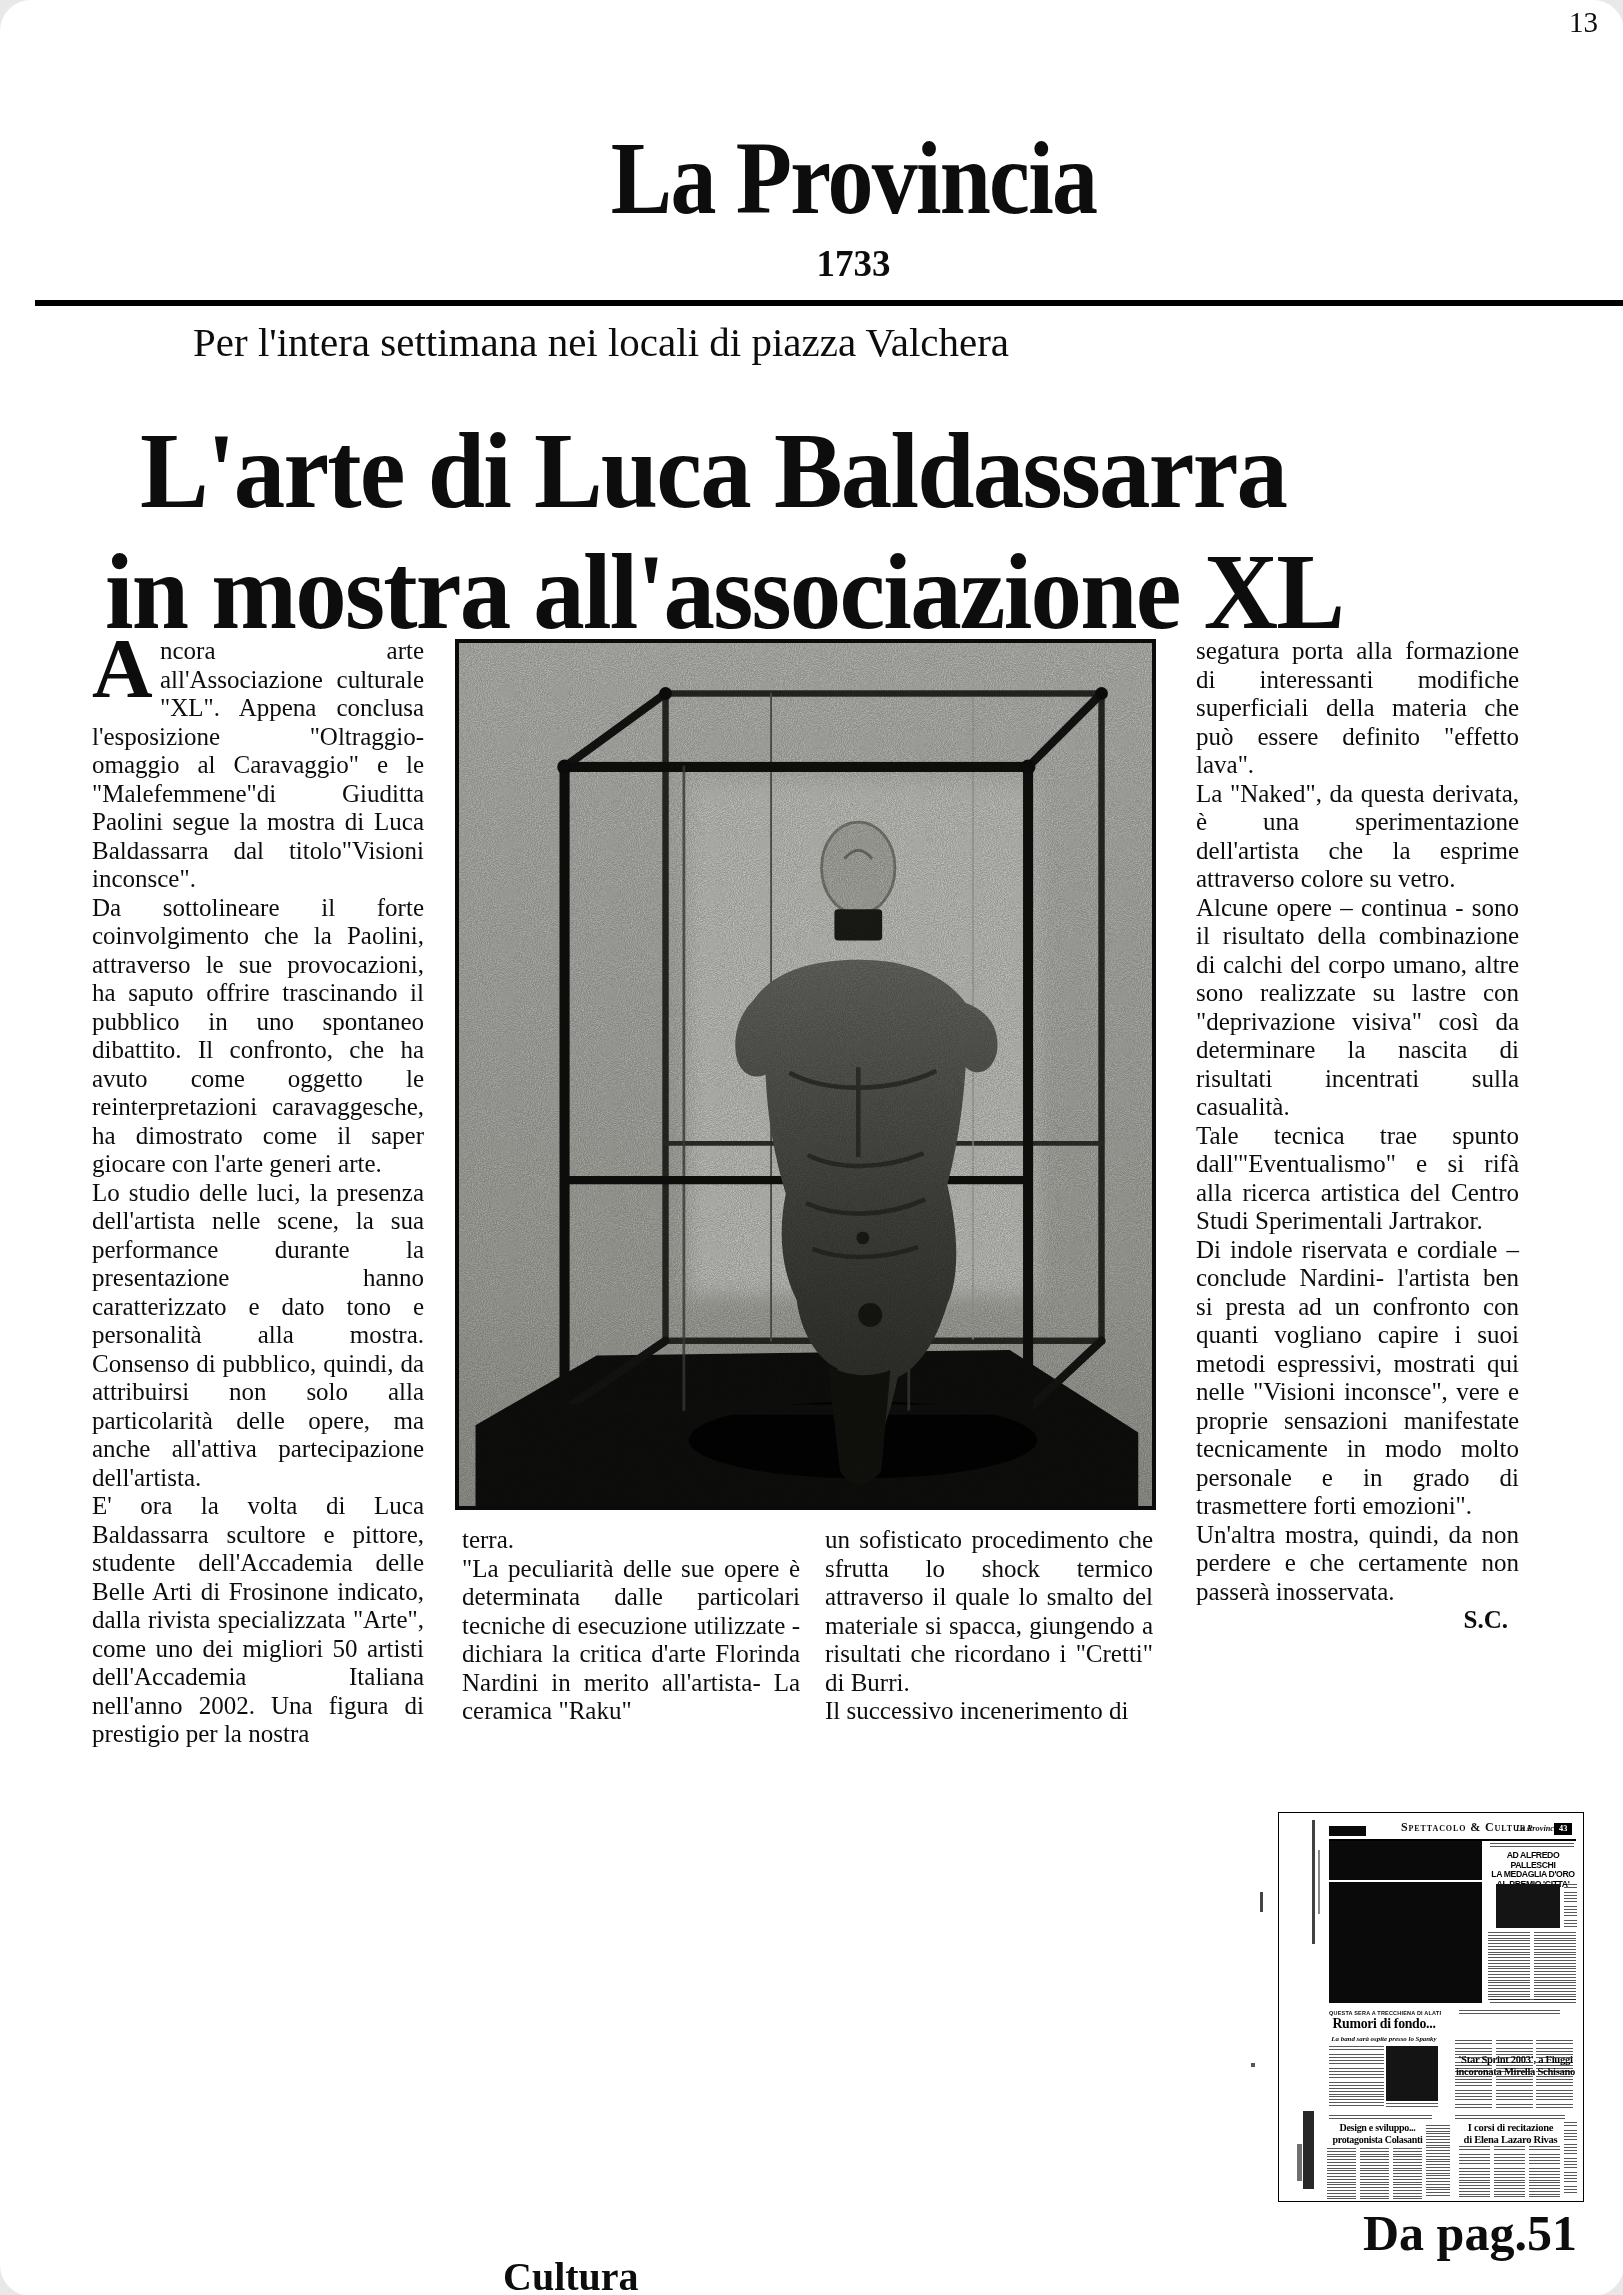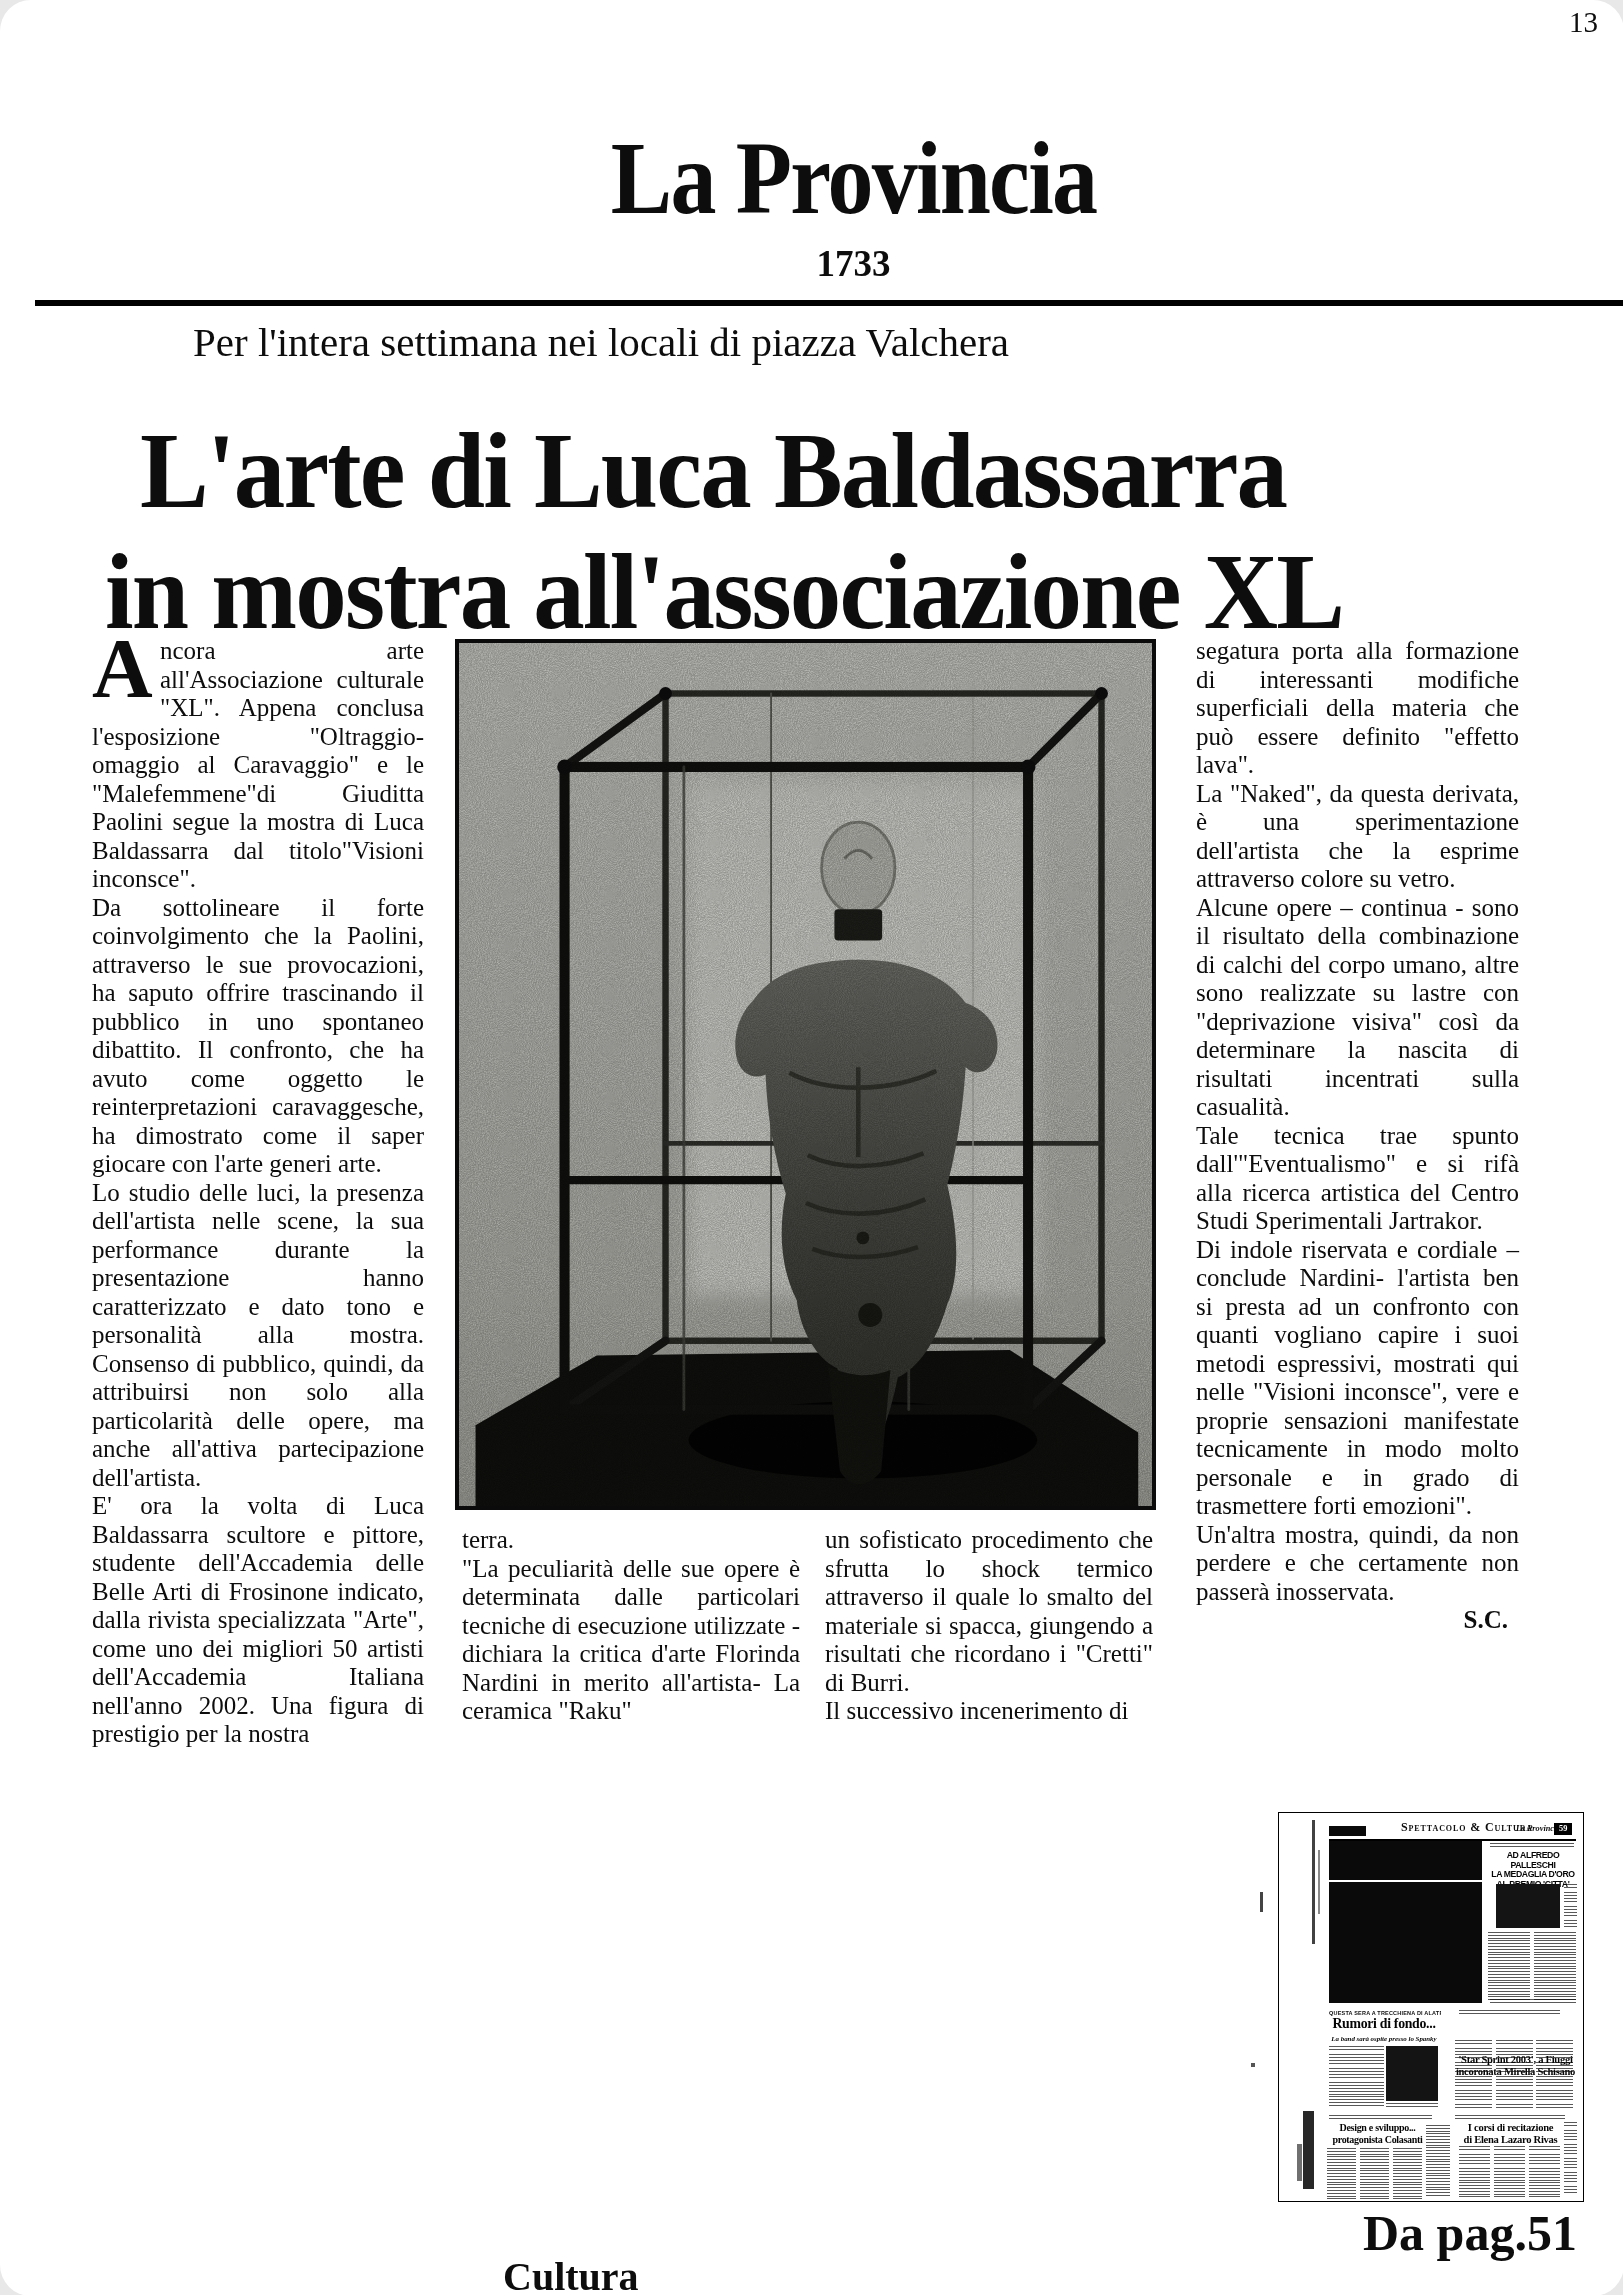--- a/index.html
+++ b/index.html
@@ -159,21 +159,21 @@
 
   <div id="thumb">
     <div class="art" style="left:33px;top:7.3px;width:2.8px;height:124px;opacity:.8;"></div>
     <div class="art" style="left:39px;top:37px;width:1.8px;height:64px;opacity:.5;"></div>
     <div class="art" style="left:24px;top:298px;width:11px;height:78px;opacity:.9;"></div>
     <div class="art" style="left:18.4px;top:331px;width:4.6px;height:37px;opacity:.6;"></div>
 
     <div class="blk" style="left:50px;top:13px;width:37px;height:10px;"></div>
     <div id="th-title">Spettacolo &amp; Cultura</div>
     <div id="th-brand">La Provincia</div>
-    <div id="th-pagebox">59</div>
+    <div id="th-pagebox">43</div>
     <div id="th-rule"></div>
 
     <div class="blk" style="left:50px;top:27.5px;width:153px;height:39px;"></div>
     <div class="blk" style="left:50px;top:69px;width:153px;height:121px;"></div>
 
     <div class="tex" style="left:211px;top:30px;width:84px;height:4.6px;"></div>
     <div class="mh" style="left:208px;top:38px;width:92px;font-family:'Liberation Sans',sans-serif;font-size:8.7px;line-height:9.6px;letter-spacing:-0.4px;">
       <div>AD ALFREDO PALLESCHI</div>
       <div>LA MEDAGLIA D'ORO</div>
       <div>AL PREMIO 'CITTA' D'ARTE'</div>

